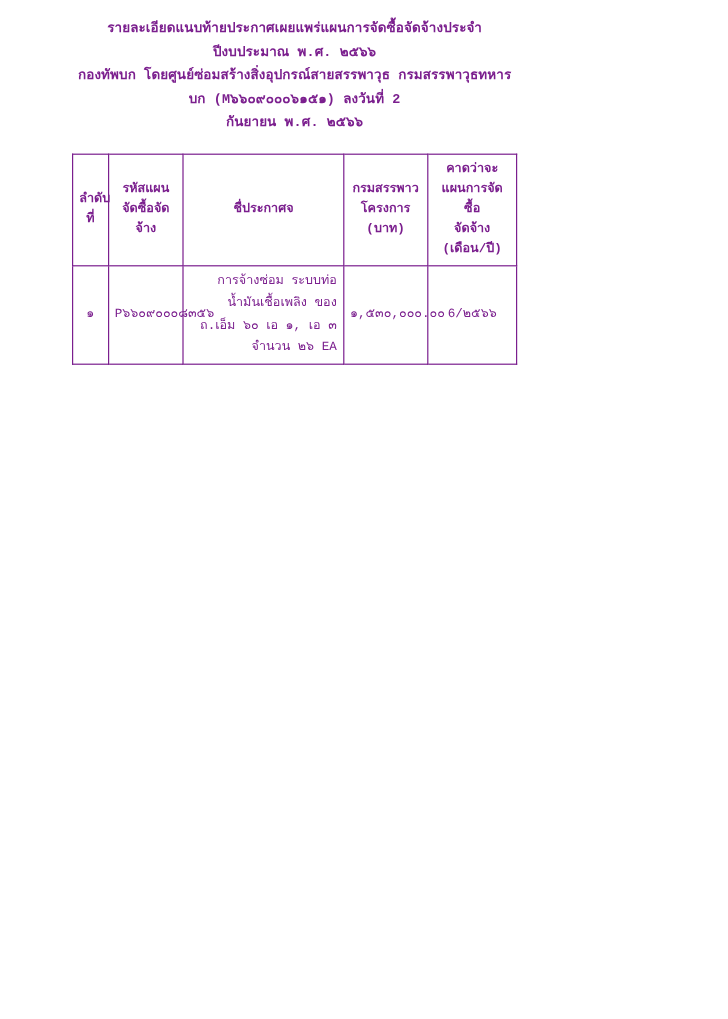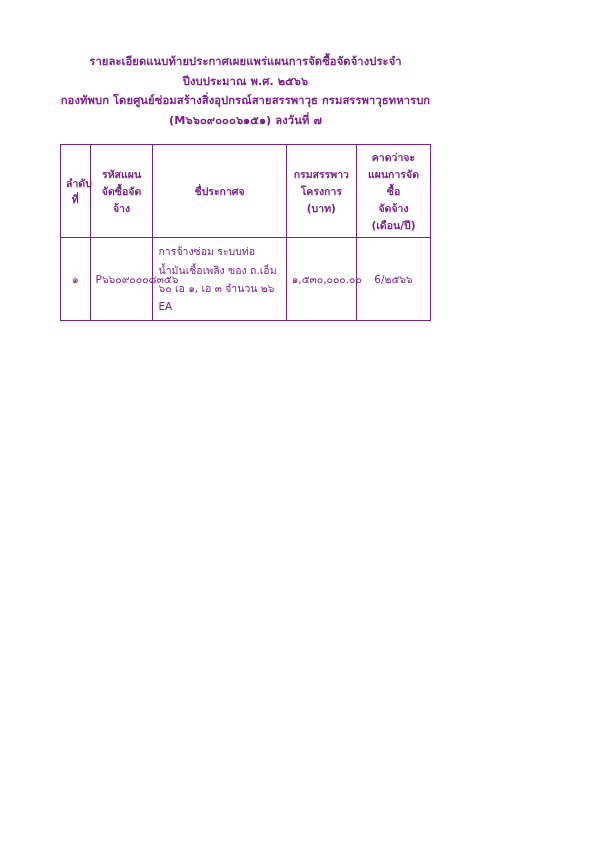--- a/index.html
+++ b/index.html
@@ -12,21 +12,22 @@
     background: #ffffff;
     font-family: "DejaVu Sans", "Liberation Sans", sans-serif;
     color: #000;
     overflow: hidden;
   }
   .page {
     position: relative;
     width: 491px;
     height: 849px;
     box-sizing: border-box;
-    padding: 52px 60px 0 60px;
+    padding: 16px 60px 0 60px;
+    font-family: Liberation Mono, monospace;
   }
   .doc-header {
     text-align: center;
     color: #7b1f8e;
     font-size: 11.2px;
     line-height: 1.75;
     font-weight: bold;
     margin: 0 0 14px 0;
     letter-spacing: 0.1px;
   }
@@ -53,40 +54,41 @@
     height: 80px;
   }
   .col-no      { width: 8%;  }
   .col-code    { width: 17%; }
   .col-name    { width: 36%; }
   .col-budget  { width: 19%; }
   .col-date    { width: 20%; }
 
   td.c-no      { text-align: center; vertical-align: top; }
   td.c-code    { text-align: left; vertical-align: top; }
-  td.c-name    { text-align: left;   vertical-align: top; }
+  td.c-name    { text-align: right;   vertical-align: top; }
   td.c-budget  { text-align: left; vertical-align: top; }
   td.c-date    { text-align: center; vertical-align: top; }
 
   td.c-name .name-text {
     display: block;
     line-height: 1.75;
   }
   .hdr-sub {
     display: block;
   }
 </style>
 </head>
 <body>
 
 <div class="page">
 
   <div class="doc-header">
     <span class="line">รายละเอียดแนบท้ายประกาศเผยแพร่แผนการจัดซื้อจัดจ้างประจำปีงบประมาณ พ.ศ. ๒๕๖๖</span>
-    <span class="line">กองทัพบก โดยศูนย์ซ่อมสร้างสิ่งอุปกรณ์สายสรรพาวุธ กรมสรรพาวุธทหารบก (M๖๖๐๙๐๐๐๖๑๕๑) ลงวันที่ ๗</span>
+    <span class="line">กองทัพบก โดยศูนย์ซ่อมสร้างสิ่งอุปกรณ์สายสรรพาวุธ กรมสรรพาวุธทหารบก (M๖๖๐๙๐๐๐๖๑๕๑) ลงวันที่ 2</span>
+    <span class="line">กันยายน พ.ศ. ๒๕๖๖</span>
   </div>
 
   <table class="procurement">
     <colgroup>
       <col class="col-no">
       <col class="col-code">
       <col class="col-name">
       <col class="col-budget">
       <col class="col-date">
     </colgroup>

